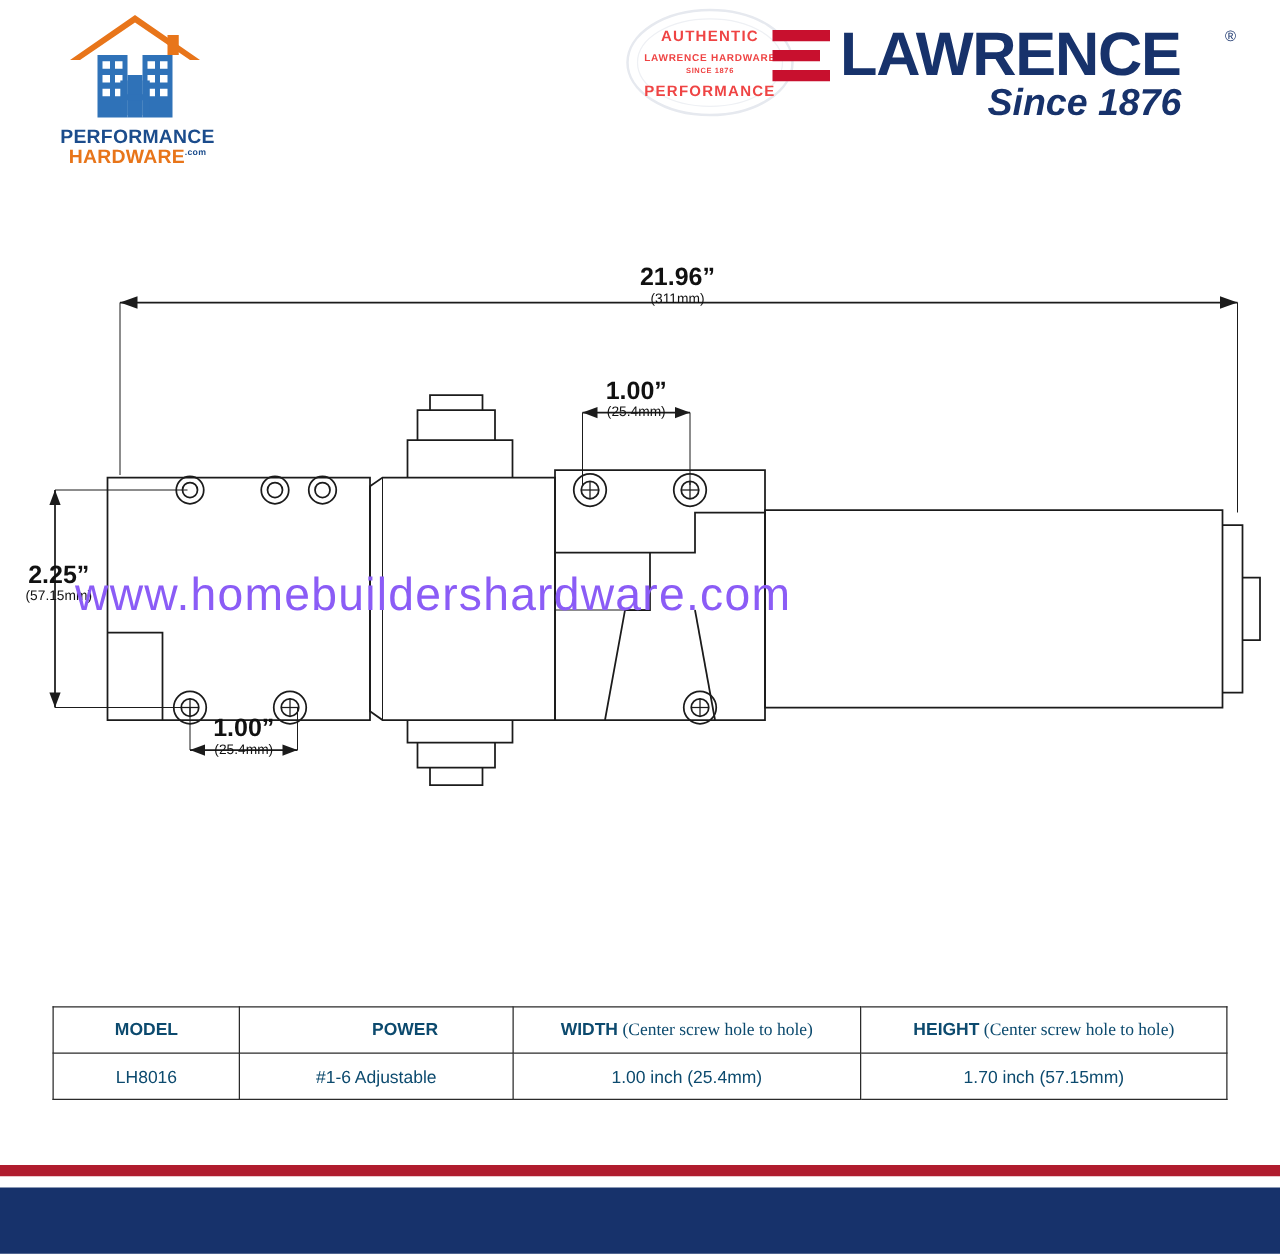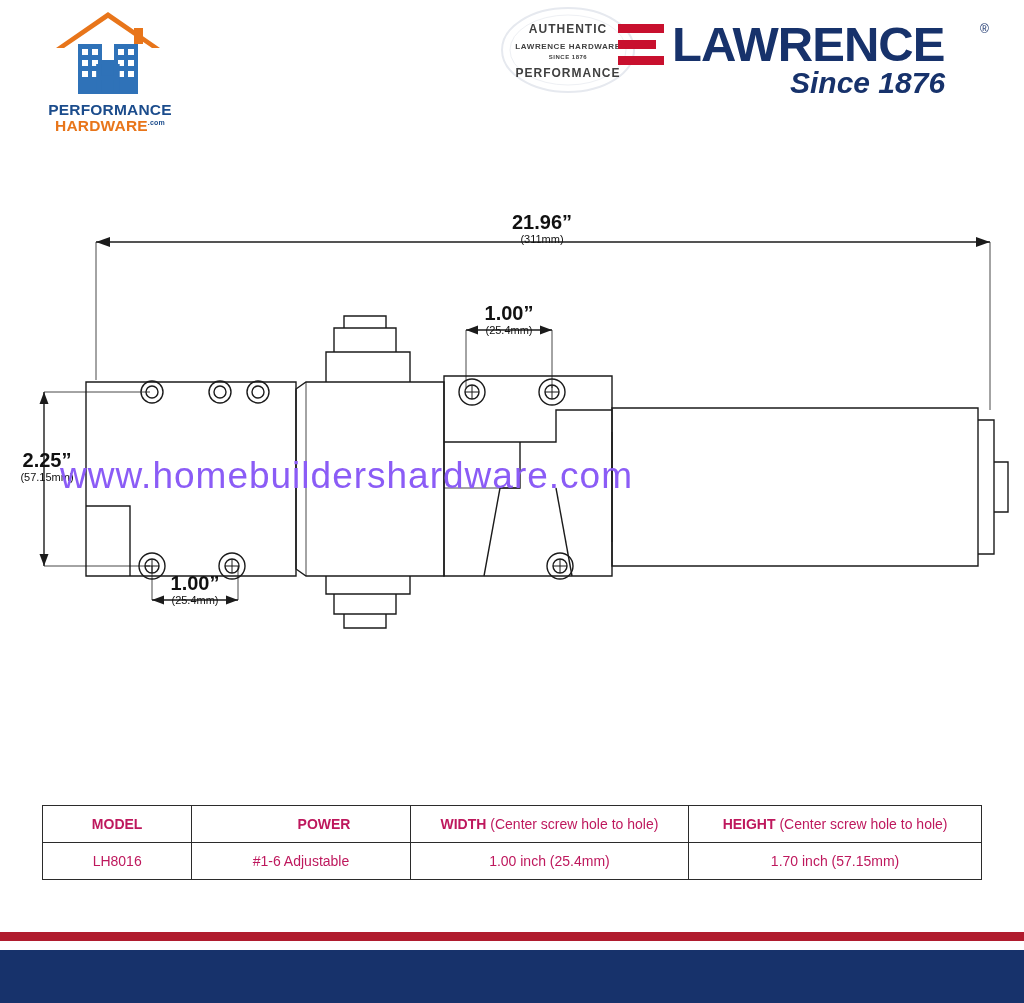--- a/index.html
+++ b/index.html
@@ -15,21 +15,21 @@
   .header{position:absolute;left:0;top:0;width:1024px;height:160px;}
 
   .hbh-logo{position:absolute;left:40px;top:8px;width:140px;height:135px;}
   .hbh-mark{position:absolute;left:8px;top:0;width:120px;height:90px;}
   .hbh-text{position:absolute;left:0;top:94px;width:140px;text-align:center;line-height:1.02;}
   .hbh-text .l1{font-size:15.5px;font-weight:bold;color:#1b4c8c;letter-spacing:.2px;}
   .hbh-text .l2{font-size:15.5px;font-weight:bold;color:#e8751a;letter-spacing:.2px;}
   .hbh-text .tld{font-size:7px;font-weight:bold;color:#1b4c8c;vertical-align:super;}
 
   .auth-seal{position:absolute;left:495px;top:4px;width:146px;height:96px;}
-  .seal-txt{position:absolute;left:0;width:146px;text-align:center;color:#404040;font-weight:bold;}
+  .seal-txt{position:absolute;left:0;width:146px;text-align:center;color:#ef4444;font-weight:bold;}
   .seal-t1{top:18px;font-size:12px;letter-spacing:1px;}
   .seal-t2{top:38px;font-size:8px;letter-spacing:.6px;}
   .seal-t3{top:50px;font-size:6px;letter-spacing:.5px;}
   .seal-t4{top:62px;font-size:12px;letter-spacing:1px;}
 
   .lawrence{position:absolute;left:610px;top:10px;width:390px;height:90px;}
   .lw-flag{position:absolute;left:8px;top:14px;width:46px;height:42px;}
   .lw-flag i{position:absolute;left:0;background:#c8102e;height:9px;}
   .lw-flag i.b1{top:0;width:46px;}
   .lw-flag i.b2{top:16px;width:38px;}
@@ -45,23 +45,23 @@
   .lbl .small{font-size:11px;display:block;line-height:1.1;}
 
   .watermark{
     position:absolute;left:60px;top:285px;width:900px;
     font-size:37px;color:#8b5cf6;font-family:"Liberation Sans", sans-serif;
     letter-spacing:1px;white-space:nowrap;
   }
 
   
   .spec-table{position:absolute;left:42px;top:805px;width:940px;border-collapse:collapse;}
-  .spec-table td{border:1px solid #2b2b2b;height:34px;text-align:center;font-size:14px;color:#be185d;}
+  .spec-table td{border:1px solid #2b2b2b;height:34px;text-align:center;font-size:14px;color:#0c4a6e;}
   .spec-table tr.head td{font-weight:bold;}
-  .spec-table td .sub{font-weight:normal;}
+  .spec-table td .sub{font-weight:normal;font-family:Liberation Serif, serif;}
 
   
   .bar-red{position:absolute;left:0;top:932px;width:1024px;height:9px;background:#b01c2e;}
   .bar-navy{position:absolute;left:0;top:950px;width:1024px;height:53px;background:#17326b;}
 </style>
 </head>
 <body>
 
 <div class="header">
 

